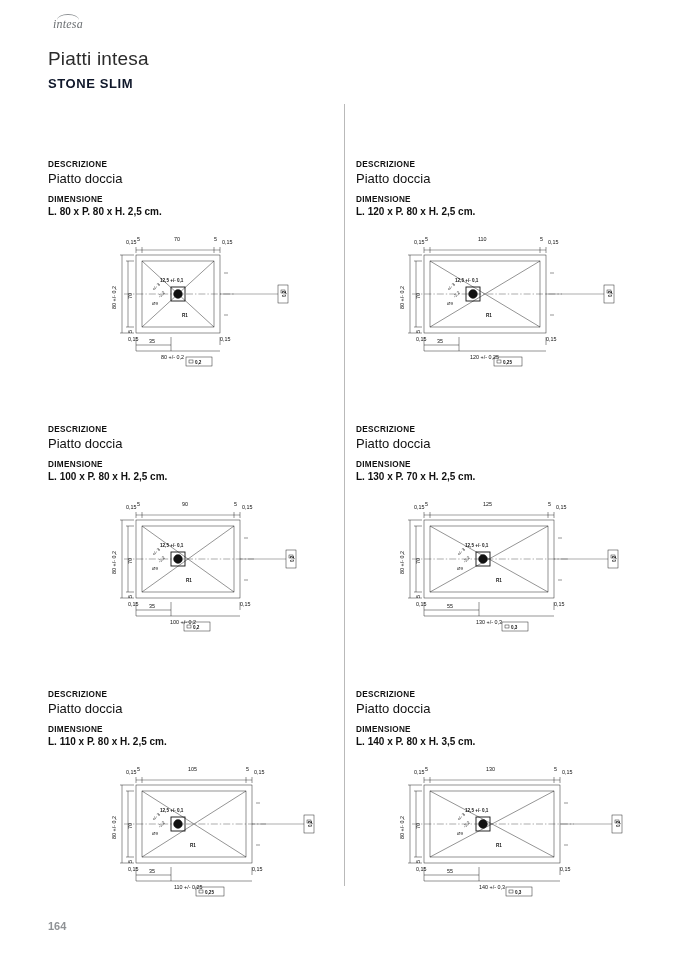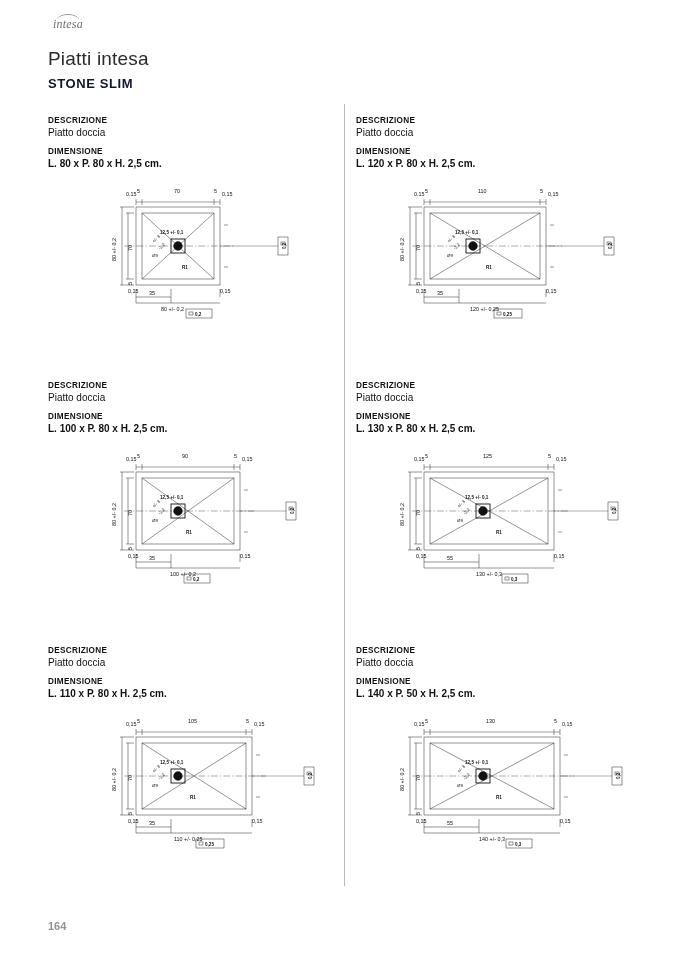--- a/index.html
+++ b/index.html
@@ -70,29 +70,30 @@
     left: 48px; top: 920px;
     font-size: 11px;
     color: #8f9295;
     font-weight: 700;
   }
 
   
   .product {
     position: absolute;
     width: 290px;
+    margin-top: 44px;
   }
   .block-label {
     font-size: 8.2px;
     font-weight: 700;
     letter-spacing: .3px;
     color: #111;
   }
   .block-value {
-    font-size: 10px;
+    font-size: 13px;
     font-weight: 400;
     color: #111;
     margin-top: 2px;
   }
   .dim-label { margin-top: 9px; }
   .dim-value {
     font-size: 10px;
     font-weight: 700;
     color: #111;
     margin-top: 2px;
@@ -292,21 +293,21 @@
       <text class="tsmb" x="246" y="68" transform="rotate(-90 246 68)">0,2</text>
       <text class="tsmb" x="145" y="135">0,2</text>
     </svg>
   </div>
 </div>
 
 <div class="product" style="left:356px; top:381px;">
   <div class="block-label">DESCRIZIONE</div>
   <div class="block-value">Piatto doccia</div>
   <div class="block-label dim-label">DIMENSIONE</div>
-  <div class="dim-value">L. 130 x P. 80 x H. 2,5 cm.</div>
+  <div class="dim-value">L. 130 x P. 70 x H. 2,5 cm.</div>
   <div class="drawing">
     <svg width="290" height="140" viewBox="0 0 290 140">
       <g stroke="#111" stroke-width="0.45" fill="none">
         <rect x="68" y="26" width="130" height="78"></rect>
         <rect x="74" y="32" width="118" height="66"></rect>
         <path d="M74 32 L192 98 M192 32 L74 98"></path>
         <rect x="120" y="58" width="14" height="14" stroke-width="0.9"></rect>
         <circle cx="127" cy="65" r="4.4" fill="#111"></circle>
         <path d="M56 65 L212 65" stroke-dasharray="7,2,1.4,2" stroke-width="0.35"></path>
         <path d="M68 18 L68 24 M74 18 L74 24 M192 18 L192 24 M198 18 L198 24"></path>
@@ -394,21 +395,21 @@
       <text class="tsmb" x="264" y="68" transform="rotate(-90 264 68)">0,2</text>
       <text class="tsmb" x="157" y="135">0,25</text>
     </svg>
   </div>
 </div>
 
 <div class="product" style="left:356px; top:646px;">
   <div class="block-label">DESCRIZIONE</div>
   <div class="block-value">Piatto doccia</div>
   <div class="block-label dim-label">DIMENSIONE</div>
-  <div class="dim-value">L. 140 x P. 50 x H. 2,5 cm.</div>
+  <div class="dim-value">L. 140 x P. 80 x H. 3,5 cm.</div>
   <div class="drawing">
     <svg width="290" height="140" viewBox="0 0 290 140">
       <g stroke="#111" stroke-width="0.45" fill="none">
         <rect x="68" y="26" width="136" height="78"></rect>
         <rect x="74" y="32" width="124" height="66"></rect>
         <path d="M74 32 L198 98 M198 32 L74 98"></path>
         <rect x="120" y="58" width="14" height="14" stroke-width="0.9"></rect>
         <circle cx="127" cy="65" r="4.4" fill="#111"></circle>
         <path d="M56 65 L218 65" stroke-dasharray="7,2,1.4,2" stroke-width="0.35"></path>
         <path d="M68 18 L68 24 M74 18 L74 24 M198 18 L198 24 M204 18 L204 24"></path>

